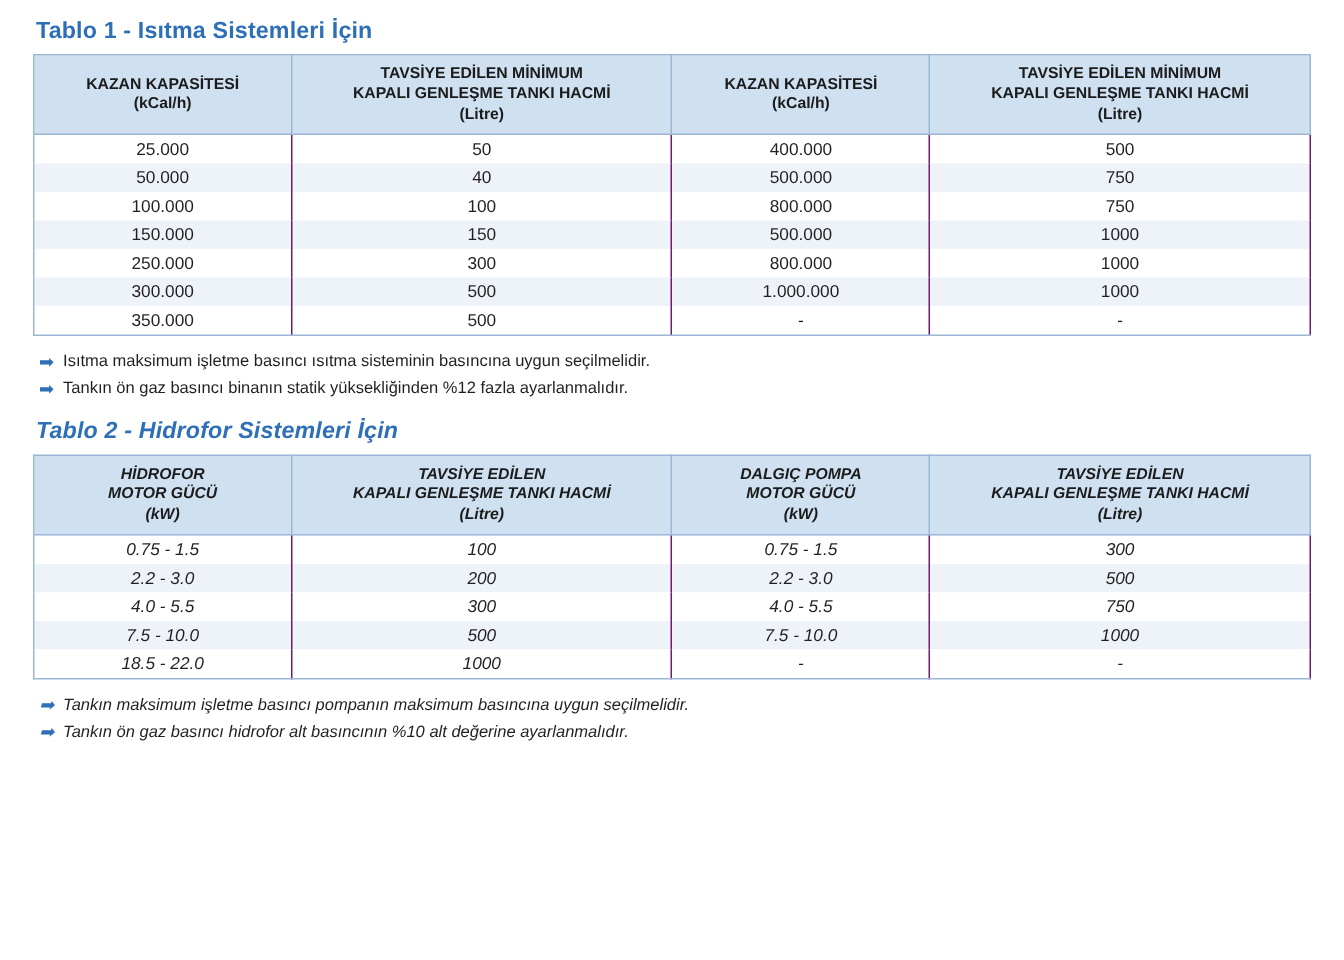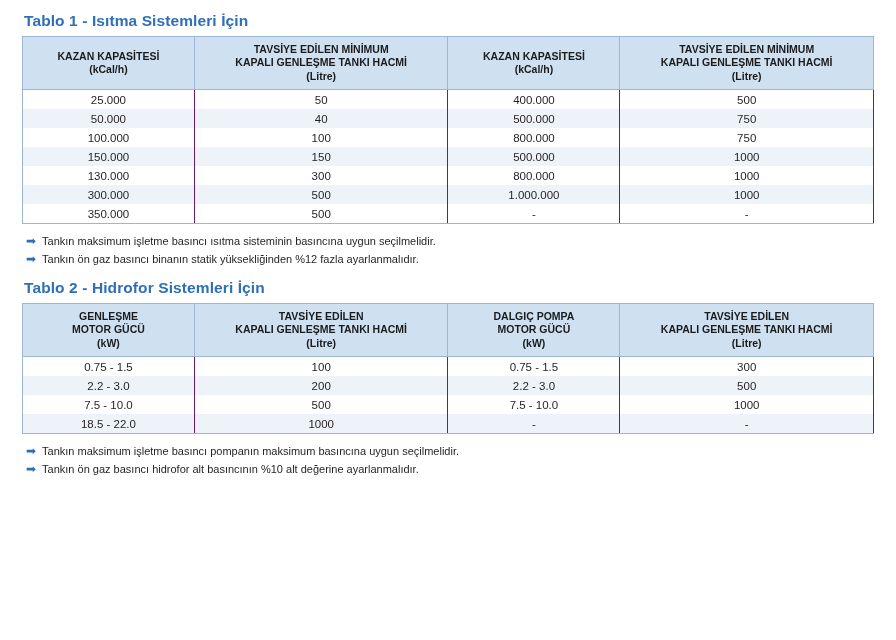--- a/index.html
+++ b/index.html
@@ -73,21 +73,21 @@
     line-height: 1.35;
   }
   .note .arrow {
     color: #2e6fb7;
     font-size: 12px;
     line-height: 1;
     margin-right: 6px;
     margin-top: 1px;
     flex: 0 0 auto;
   }
-  .block-2 { margin-top: 12px; }
+  .block-2 { margin-top: 12px; font-style: italic; }
 </style>
 </head>
 <body>
 
 <div class="page">
 
   <div class="table-block">
     <div class="table-title">Tablo 1 - Isıtma Sistemleri İçin</div>
     <table class="spec">
       <colgroup>
@@ -137,21 +137,21 @@
           <td>800.000</td>
           <td>750</td>
         </tr>
         <tr>
           <td>150.000</td>
           <td>150</td>
           <td>500.000</td>
           <td>1000</td>
         </tr>
         <tr>
-          <td>130.000</td>
+          <td>250.000</td>
           <td>300</td>
           <td>800.000</td>
           <td>1000</td>
         </tr>
         <tr>
           <td>300.000</td>
           <td>500</td>
           <td>1.000.000</td>
           <td>1000</td>
         </tr>
@@ -160,42 +160,42 @@
           <td>500</td>
           <td>-</td>
           <td>-</td>
         </tr>
       </tbody>
     </table>
 
     <div class="notes">
       <div class="note">
         <span class="arrow">➡</span>
-        <span>Tankın maksimum işletme basıncı ısıtma sisteminin basıncına uygun seçilmelidir.</span>
+        <span>Isıtma maksimum işletme basıncı ısıtma sisteminin basıncına uygun seçilmelidir.</span>
       </div>
       <div class="note">
         <span class="arrow">➡</span>
         <span>Tankın ön gaz basıncı binanın statik yüksekliğinden %12 fazla ayarlanmalıdır.</span>
       </div>
     </div>
   </div>
 
   <div class="table-block block-2">
     <div class="table-title">Tablo 2 - Hidrofor Sistemleri İçin</div>
     <table class="spec">
       <colgroup>
         <col style="width:20.2%">
         <col style="width:29.8%">
         <col style="width:20.2%">
         <col style="width:29.8%">
       </colgroup>
       <thead>
         <tr>
           <th>
-            <div>GENLEŞME</div>
+            <div>HİDROFOR</div>
             <div>MOTOR GÜCÜ</div>
             <div>(kW)</div>
           </th>
           <th>
             <div>TAVSİYE EDİLEN</div>
             <div>KAPALI GENLEŞME TANKI HACMİ</div>
             <div>(Litre)</div>
           </th>
           <th>
             <div>DALGIÇ POMPA</div>
@@ -216,20 +216,26 @@
           <td>0.75 - 1.5</td>
           <td>300</td>
         </tr>
         <tr>
           <td>2.2 - 3.0</td>
           <td>200</td>
           <td>2.2 - 3.0</td>
           <td>500</td>
         </tr>
         <tr>
+          <td>4.0 - 5.5</td>
+          <td>300</td>
+          <td>4.0 - 5.5</td>
+          <td>750</td>
+        </tr>
+        <tr>
           <td>7.5 - 10.0</td>
           <td>500</td>
           <td>7.5 - 10.0</td>
           <td>1000</td>
         </tr>
         <tr>
           <td>18.5 - 22.0</td>
           <td>1000</td>
           <td>-</td>
           <td>-</td>

